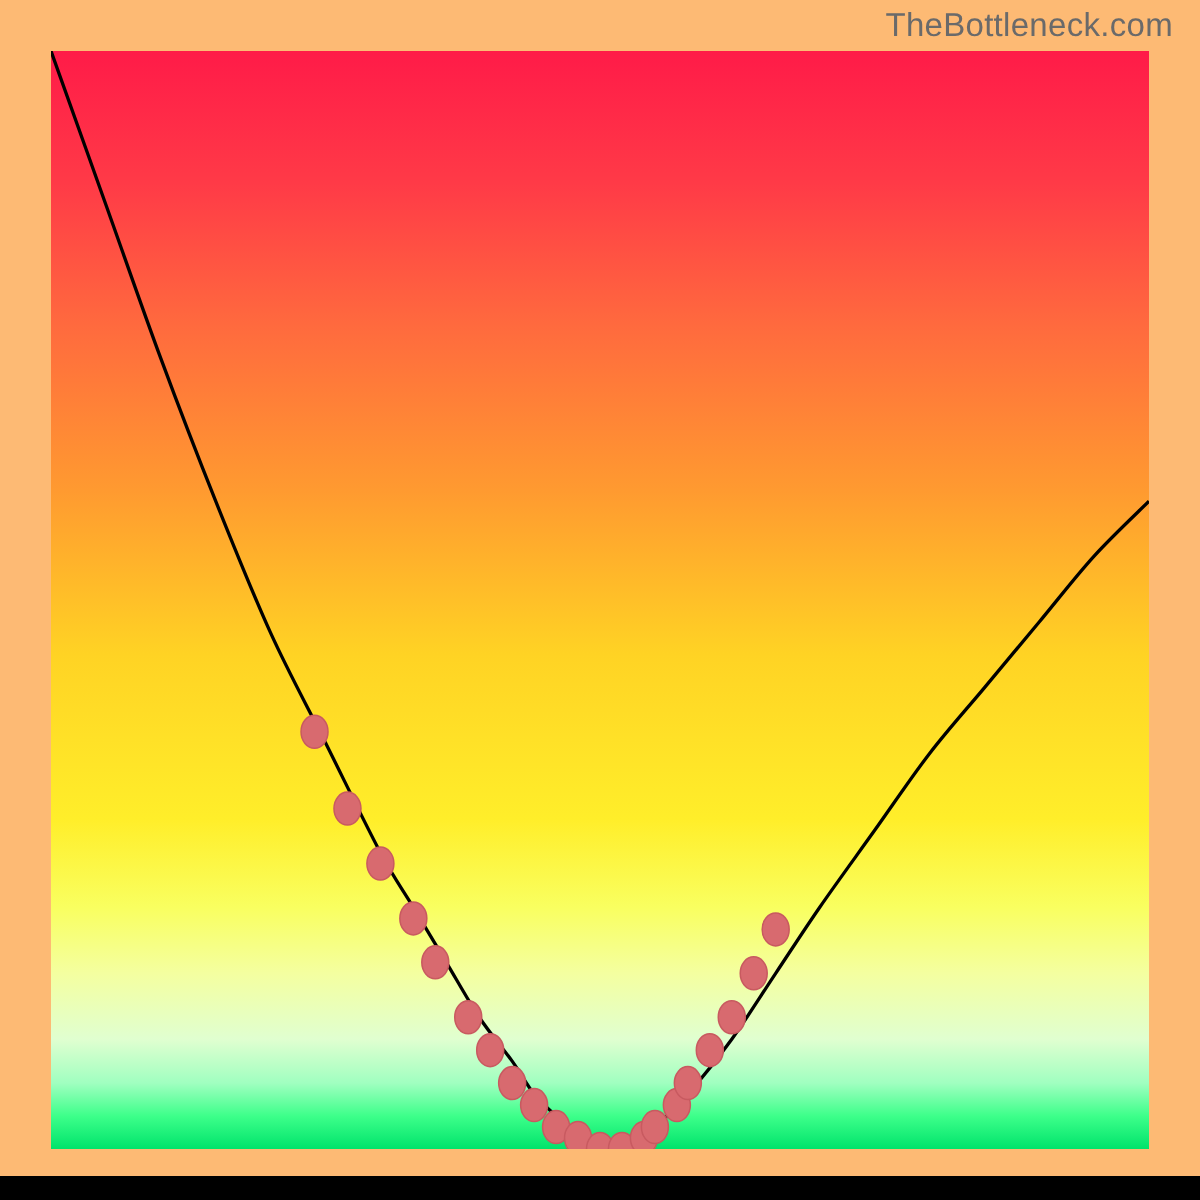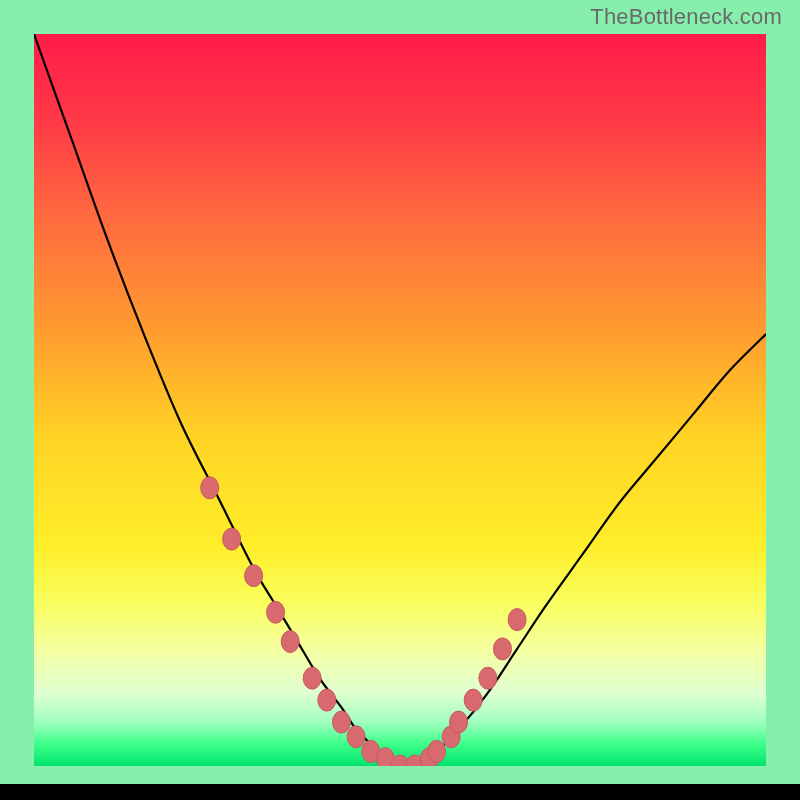--- a/index.html
+++ b/index.html
@@ -8,21 +8,21 @@
     width: 800px;
     height: 800px;
     overflow: hidden;
     background: #000;
     font-family: Arial, Helvetica, sans-serif;
   }
   .frame {
     position: relative;
     width: 800px;
     height: 784px;
-    background: #86efac;
+    background: #fdba74;
   }
   .plot-area {
     position: absolute;
     left: 34px;
     top: 34px;
     width: 732px;
     height: 732px;
     background: linear-gradient(to bottom,
       #ff1b48 0%,
       #ff3a47 12%,

